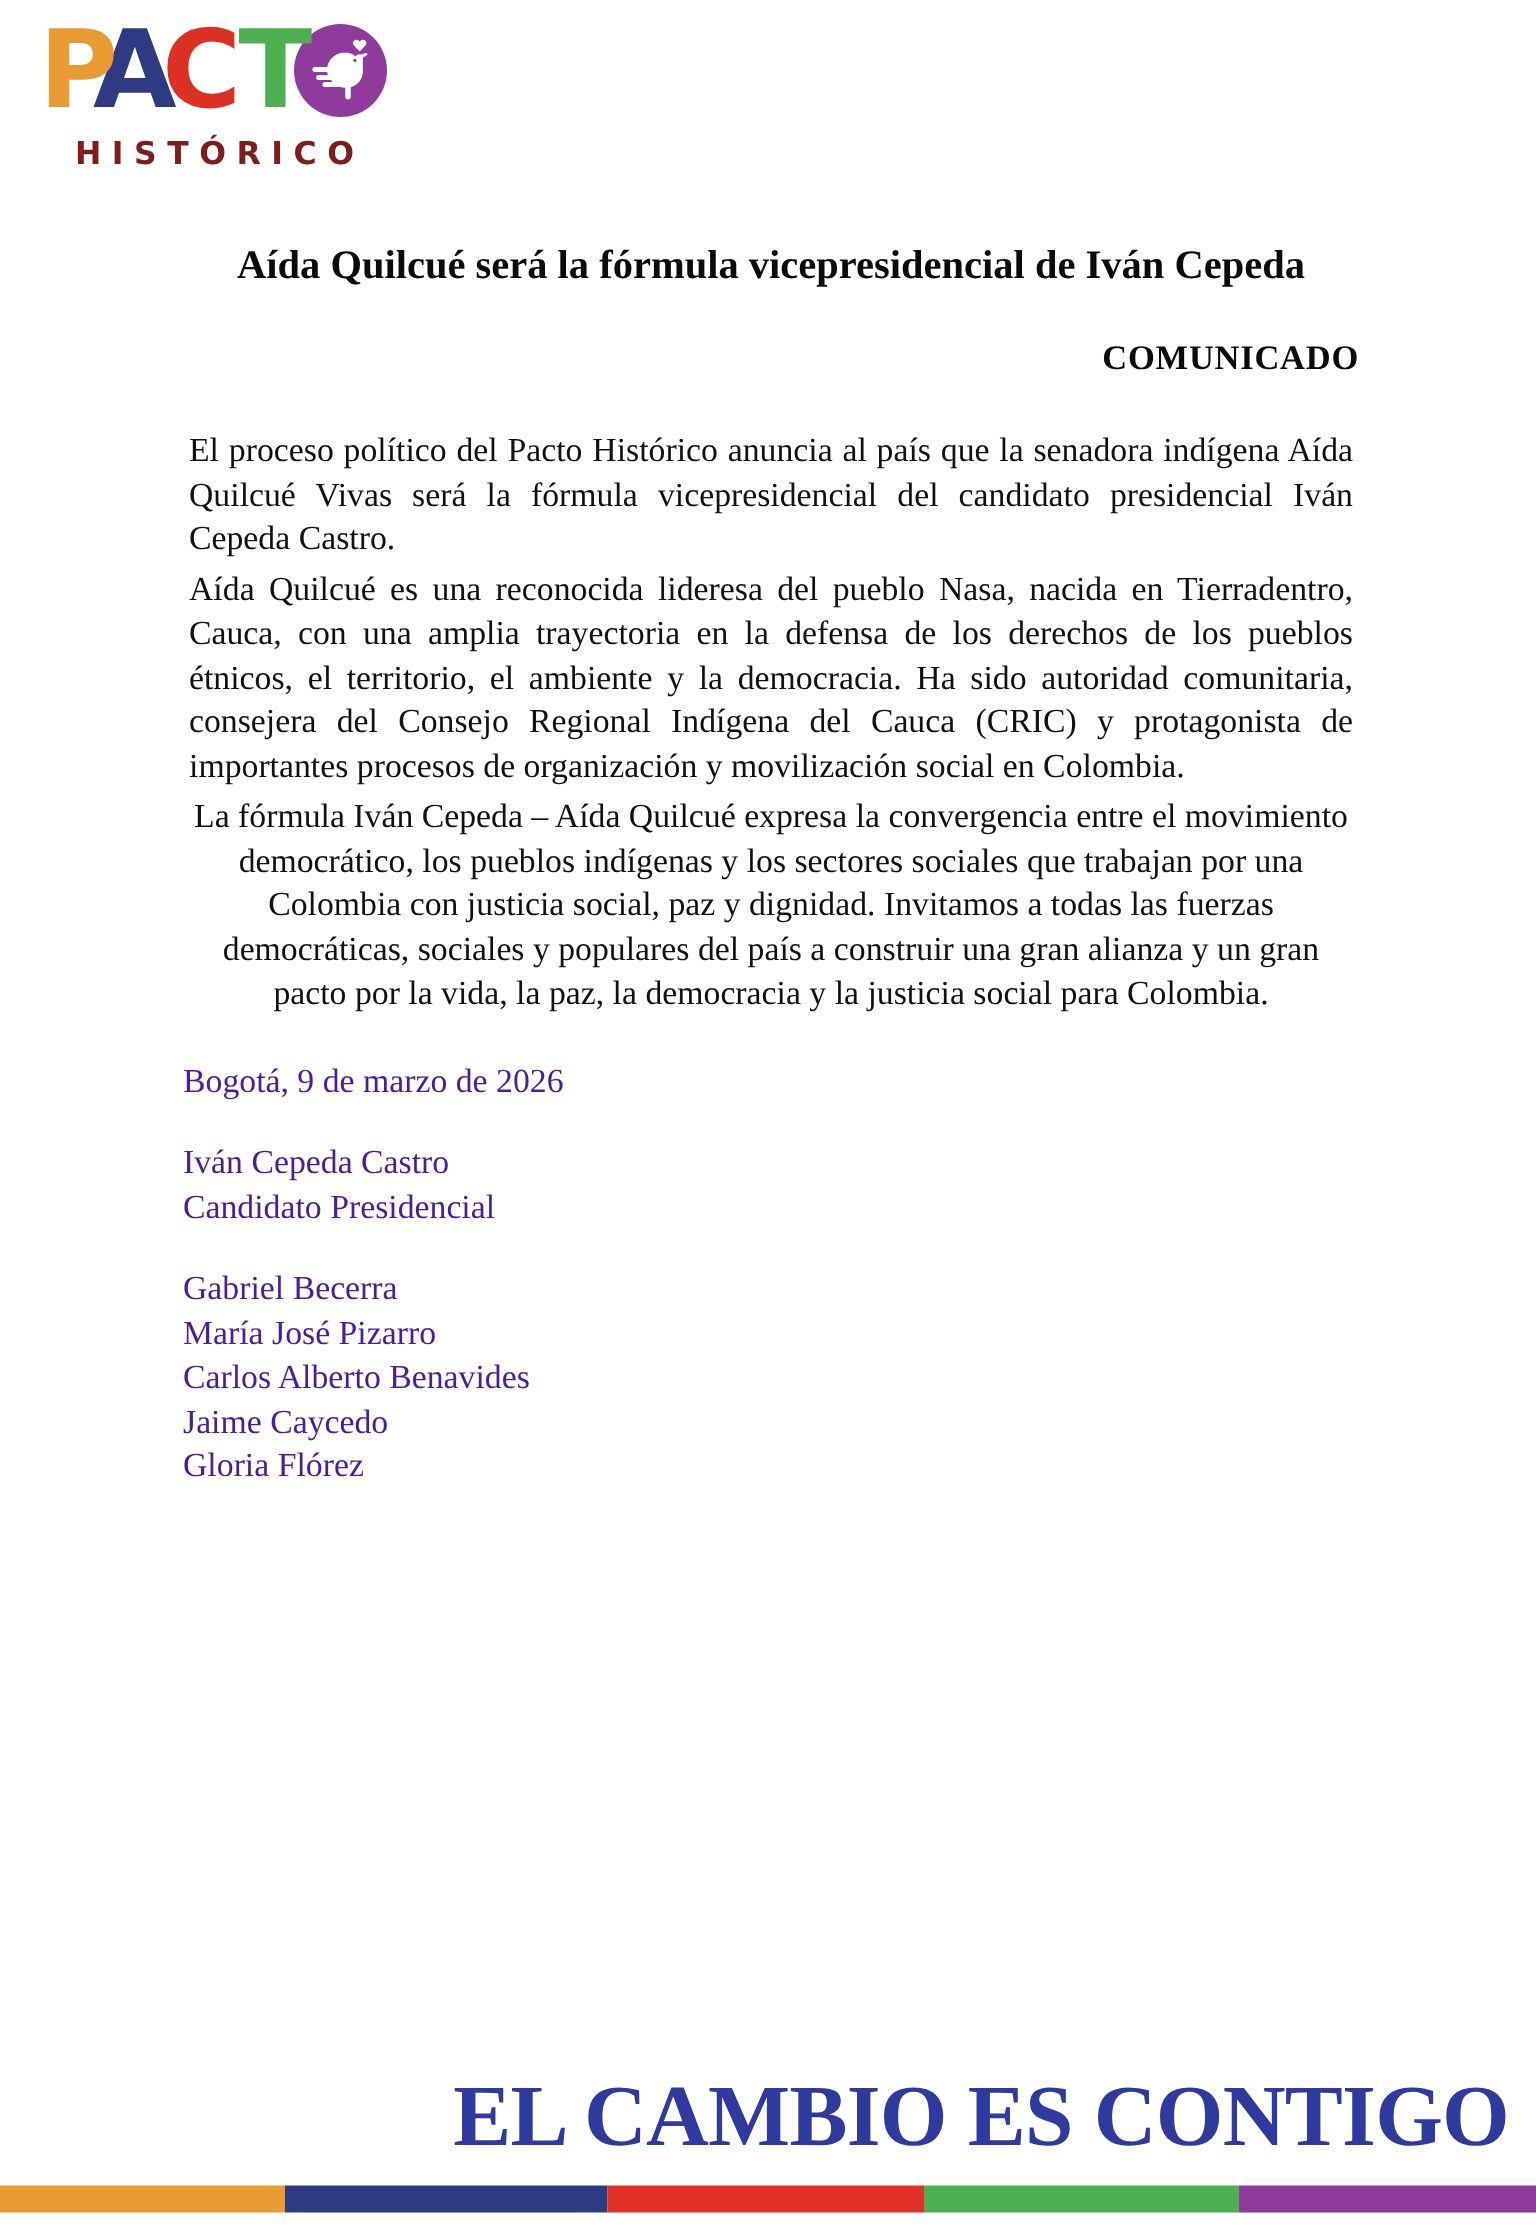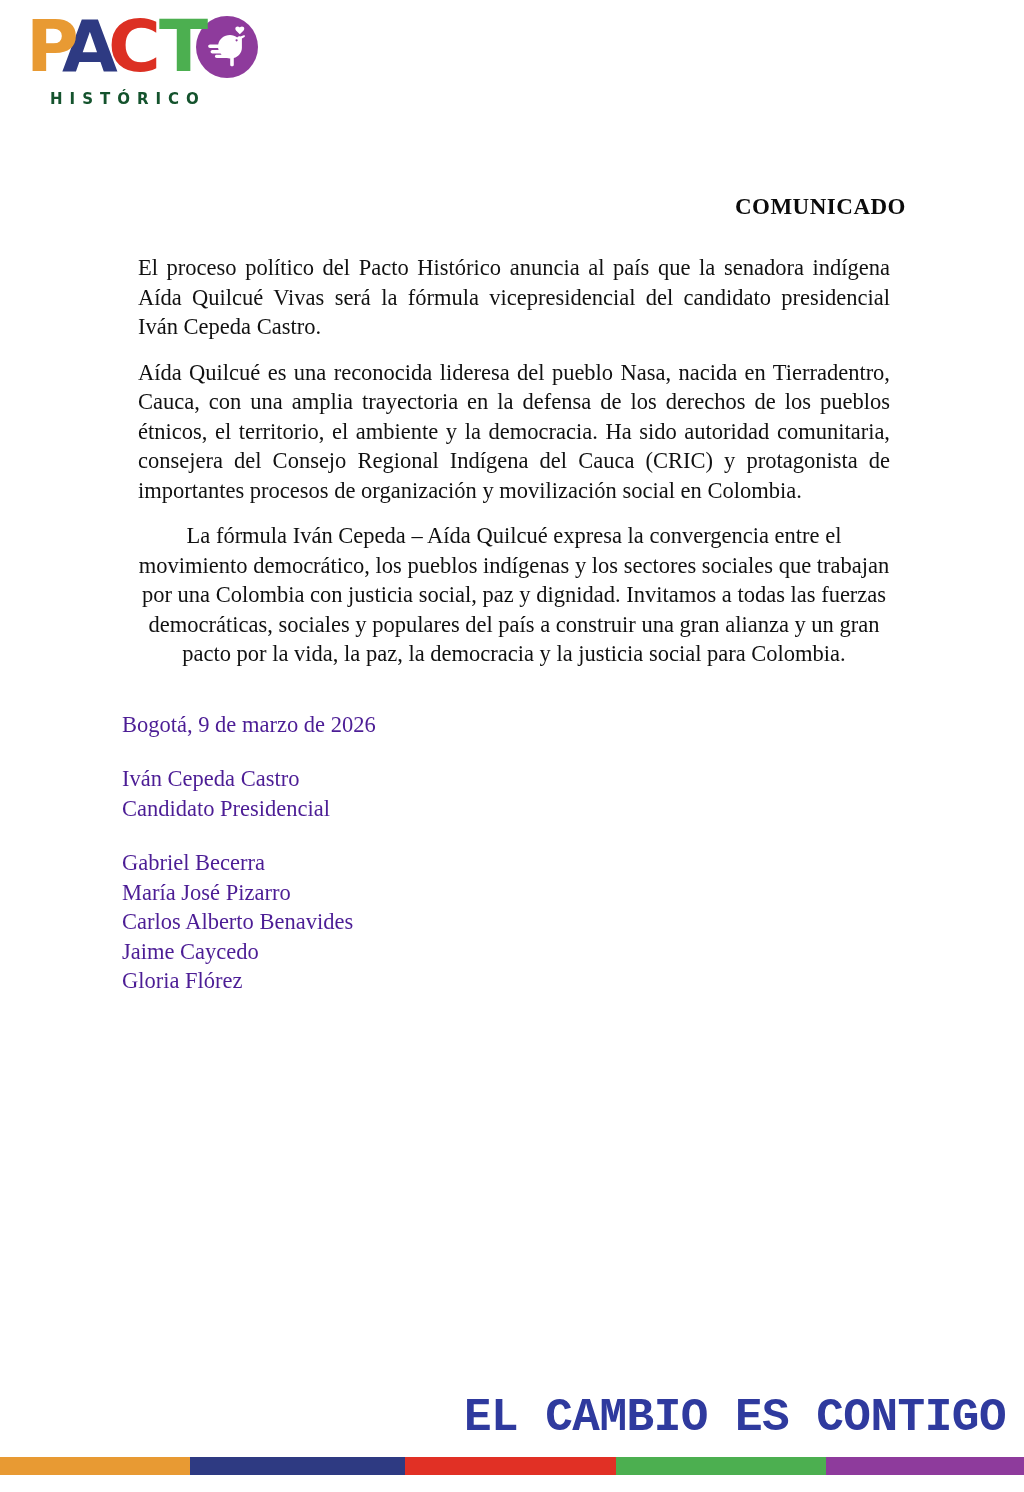--- a/index.html
+++ b/index.html
@@ -52,23 +52,23 @@
     z-index: 1;
   }
   .logo-dove { position: absolute; left: 0; top: 0; }
 
   .logo-sub {
     position: absolute;
     left: 28px;
     top: 78px;
     font-family: "DejaVu Sans", sans-serif;
     font-weight: 700;
-    font-size: 15px;
+    font-size: 21px;
     letter-spacing: 7px;
-    color: #14532d;
+    color: #7f1d1d;
   }
 
   
   .doc {
     position: absolute;
     left: 122px;
     top: 160px;
     width: 784px;
   }
   .doc-title {
@@ -88,43 +88,43 @@
     margin: 34px 0 0 0;
     letter-spacing: 0.5px;
   }
   .body-text {
     margin-top: 33px;
     font-size: 22.5px;
     line-height: 29.5px;
     color: #111111;
   }
   .body-text p {
-    margin: 16px;
+    margin: 4px;
     text-align: justify;
     text-justify: inter-word;
   }
   .body-text p:last-child { text-align: center; }
 
   .blockgap { height: 25px; }
 
   .plain-block {
     font-size: 22.5px;
     line-height: 29.5px;
     color: #4c1d95;
   }
   .plain-block div { white-space: pre; }
 
   
   .slogan {
     position: absolute;
     right: 18px;
     bottom: 48px;
-    font-family: Liberation Mono, monospace;
-    font-weight: 700;
-    font-size: 46px;
+    font-family: Liberation Serif, serif;
+    font-weight: 700;
+    font-size: 58px;
     letter-spacing: -0.5px;
     color: #2f3a9e;
     white-space: nowrap;
   }
   .color-bar {
     position: absolute;
     left: 0;
     bottom: 17px;
     width: 1024px;
     height: 18px;
@@ -147,20 +147,21 @@
         <circle cx="40.6" cy="24.3" r="1.1" fill="#8e3b9c"></circle>
         <path d="M47.6 11.1c-.9-.9-2.4-.9-3.3 0l-.5.5-.5-.5c-.9-.9-2.4-.9-3.3 0s-.9 2.4 0 3.3l3.8 3.9 3.8-3.9c.9-.9.9-2.4 0-3.3z" fill="#ffffff"></path>
       </svg>
     </span>
   </div>
   <div class="logo-sub">HISTÓRICO</div>
 </div>
 
 <div class="doc">
 
+  <h1 class="doc-title">Aída Quilcué será la fórmula vicepresidencial de Iván Cepeda</h1>
 
   <h2 class="doc-subtitle">COMUNICADO</h2>
 
   <div class="body-text">
     <p>El proceso político del Pacto Histórico anuncia al país que la senadora indígena Aída Quilcué Vivas será la fórmula vicepresidencial del candidato presidencial Iván Cepeda Castro.</p>
     <p>Aída Quilcué es una reconocida lideresa del pueblo Nasa, nacida en Tierradentro, Cauca, con una amplia trayectoria en la defensa de los derechos de los pueblos étnicos, el territorio, el ambiente y la democracia. Ha sido autoridad comunitaria, consejera del Consejo Regional Indígena del Cauca (CRIC) y protagonista de importantes procesos de organización y movilización social en Colombia.</p>
     <p>La fórmula Iván Cepeda – Aída Quilcué expresa la convergencia entre el movimiento democrático, los pueblos indígenas y los sectores sociales que trabajan por una Colombia con justicia social, paz y dignidad. Invitamos a todas las fuerzas democráticas, sociales y populares del país a construir una gran alianza y un gran pacto por la vida, la paz, la democracia y la justicia social para Colombia.</p>
   </div>
 
   <div class="blockgap"></div>

